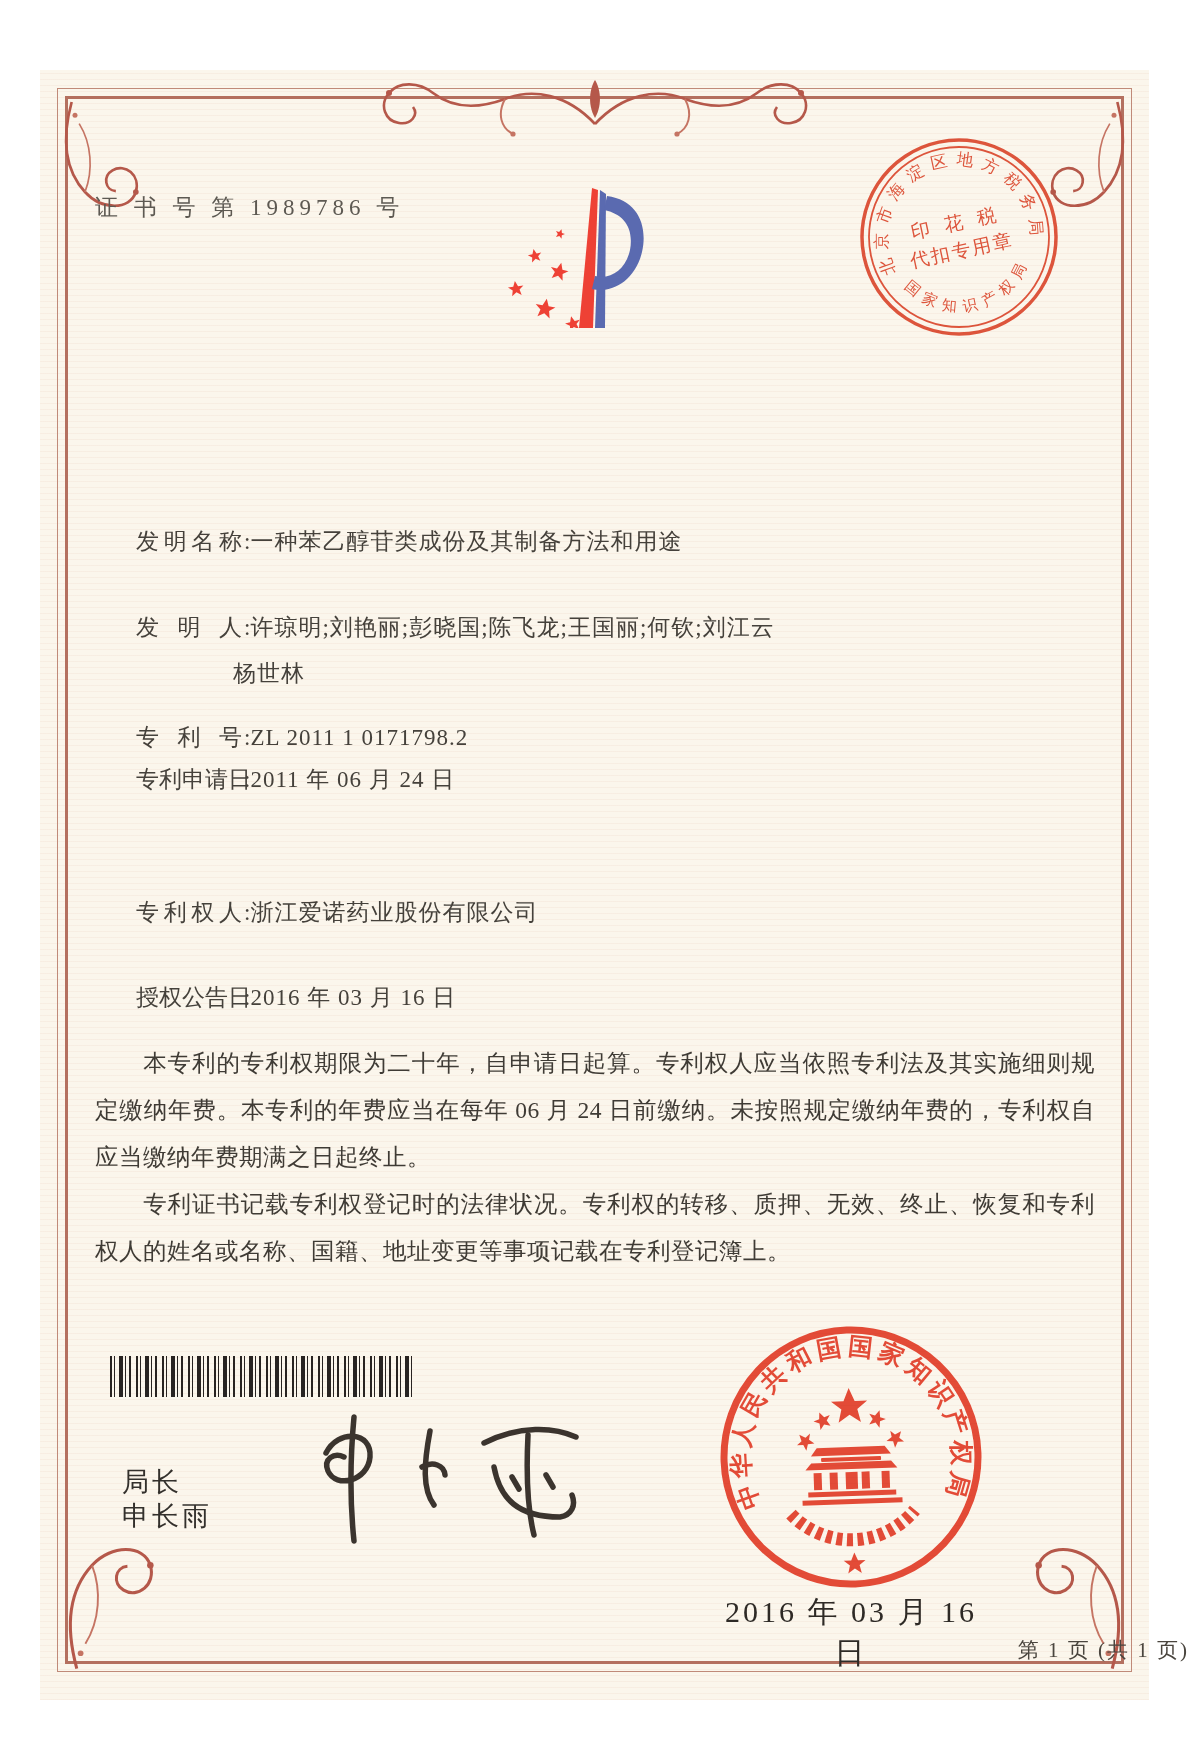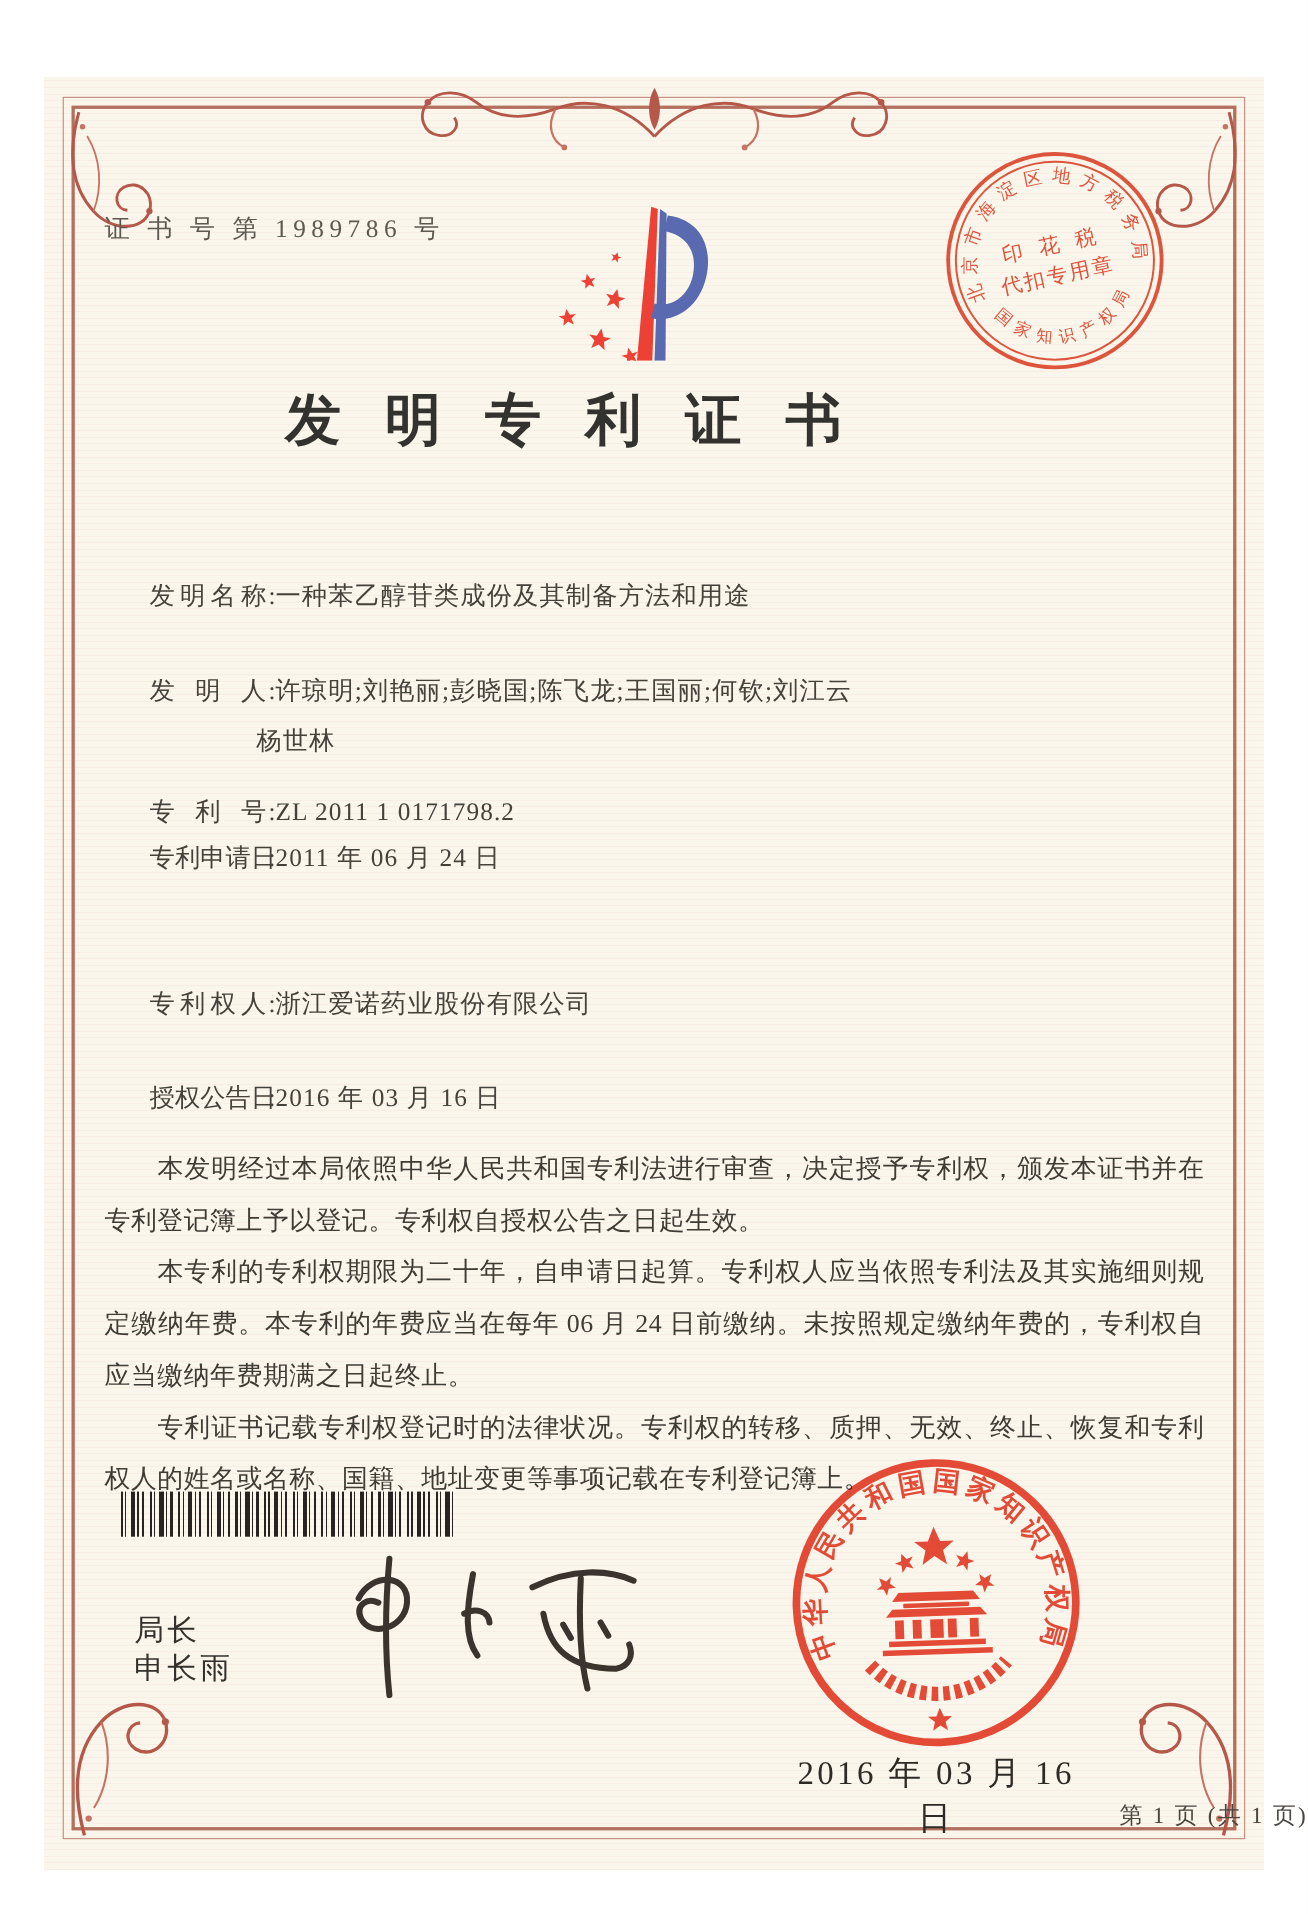--- a/index.html
+++ b/index.html
@@ -147,21 +147,20 @@
     <text font-size="16.5" letter-spacing="8" fill="#df4a30">
       <textPath href="#taxTop" startOffset="50%" text-anchor="middle">北京市海淀区地方税务局</textPath>
     </text>
     <text font-size="15" letter-spacing="7" fill="#df4a30">
       <textPath href="#taxBottom" startOffset="50%" text-anchor="middle">国家知识产权局</textPath>
     </text>
     <text x="0" y="-8" text-anchor="middle" font-size="19" letter-spacing="5" fill="#df4a30">印 花 税</text>
     <text x="0" y="20" text-anchor="middle" font-size="19" letter-spacing="2" fill="#df4a30">代扣专用章</text>
   </svg>
 
-  <div class="abs title">发明专利证书</div>
 
   <div class="abs field" style="top:526px">
     <span class="flabel">发明名称</span><span class="fcolon">:</span><span class="fvalue">一种苯乙醇苷类成份及其制备方法和用途</span>
   </div>
   <div class="abs field" style="top:612px">
     <span class="flabel">发明人</span><span class="fcolon">:</span><span class="fvalue">许琼明;刘艳丽;彭晓国;陈飞龙;王国丽;何钦;刘江云</span>
   </div>
   <div class="abs fvalue2" style="top:658px">杨世林</div>
   <div class="abs field" style="top:722px">
     <span class="flabel">专利号</span><span class="fcolon">:</span><span class="fvalue">ZL 2011 1 0171798.2</span>
@@ -170,21 +169,20 @@
     <span class="flabel">专利申请日</span><span class="fcolon">:</span><span class="fvalue">2011 年 06 月 24 日</span>
   </div>
   <div class="abs field" style="top:897px">
     <span class="flabel">专利权人</span><span class="fcolon">:</span><span class="fvalue">浙江爱诺药业股份有限公司</span>
   </div>
   <div class="abs field" style="top:982px">
     <span class="flabel">授权公告日</span><span class="fcolon">:</span><span class="fvalue">2016 年 03 月 16 日</span>
   </div>
 
   <div class="abs paras">
-    <p>本发明经过本局依照中华人民共和国专利法进行审查，决定授予专利权，颁发本证书并在专利登记簿上予以登记。专利权自授权公告之日起生效。</p>
     <p>本专利的专利权期限为二十年，自申请日起算。专利权人应当依照专利法及其实施细则规定缴纳年费。本专利的年费应当在每年 06 月 24 日前缴纳。未按照规定缴纳年费的，专利权自应当缴纳年费期满之日起终止。</p>
     <p>专利证书记载专利权登记时的法律状况。专利权的转移、质押、无效、终止、恢复和专利权人的姓名或名称、国籍、地址变更等事项记载在专利登记簿上。</p>
   </div>
 
   <div class="abs barcode"></div>
 
   <div class="abs officer-title">局长</div>
   <div class="abs officer-name">申长雨</div>
 
   <svg class="abs signature" viewBox="0 0 300 150">

